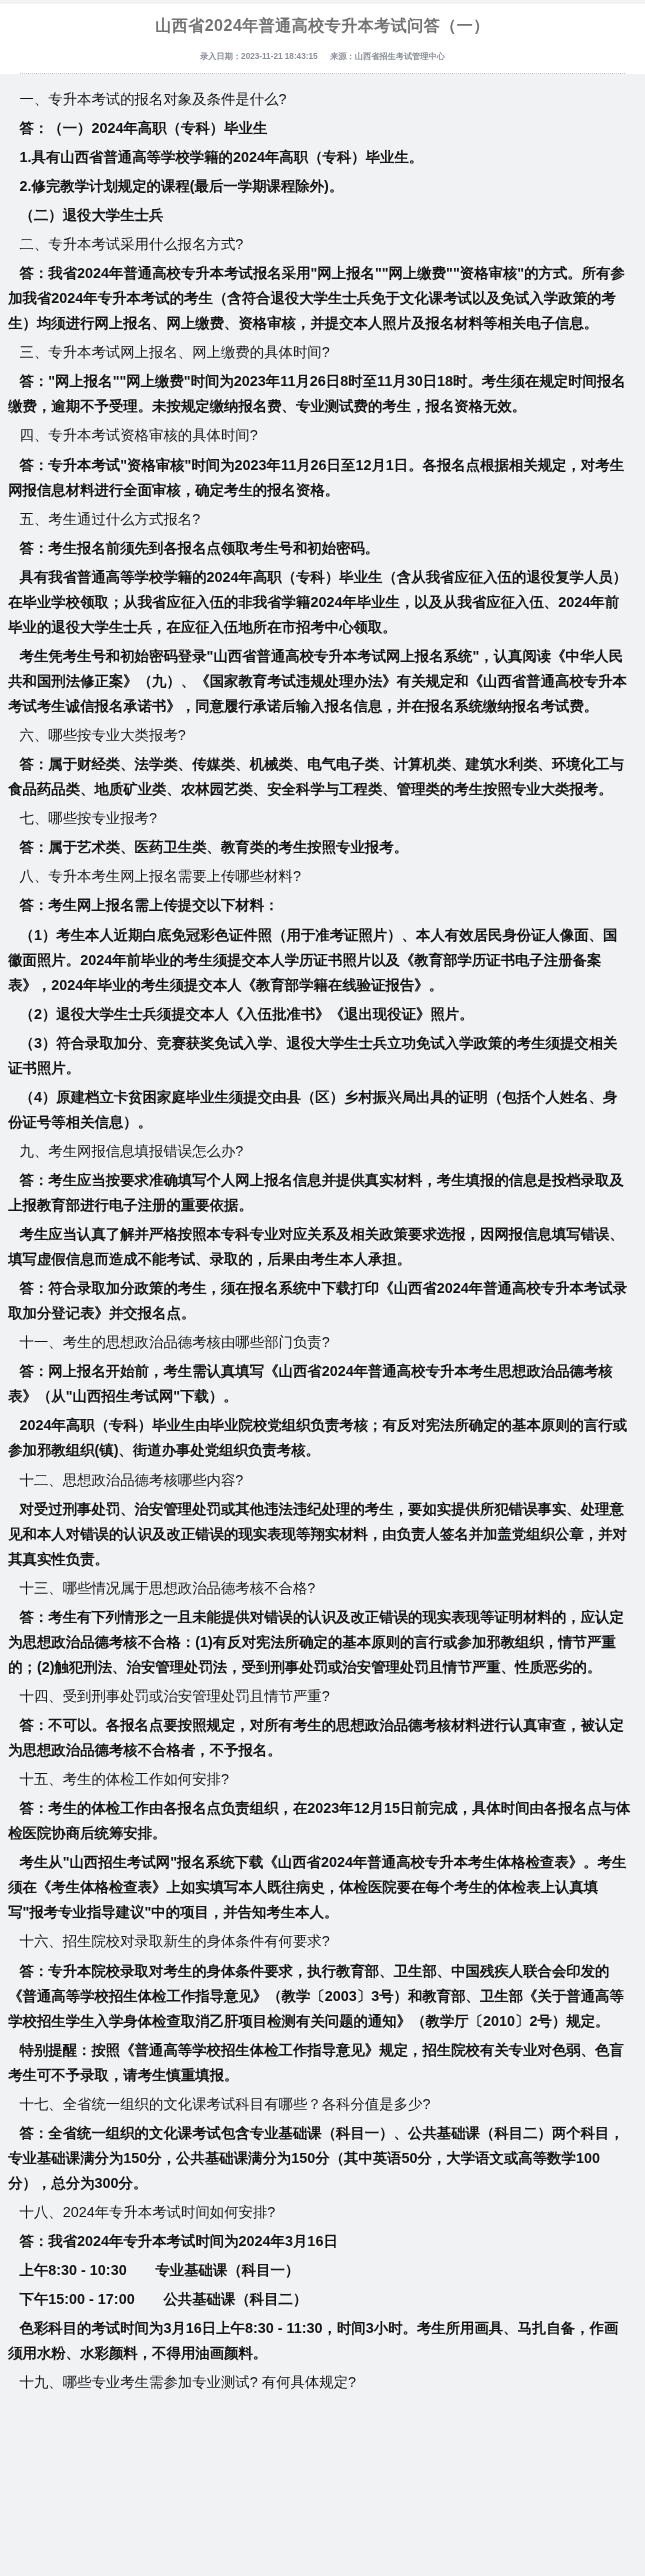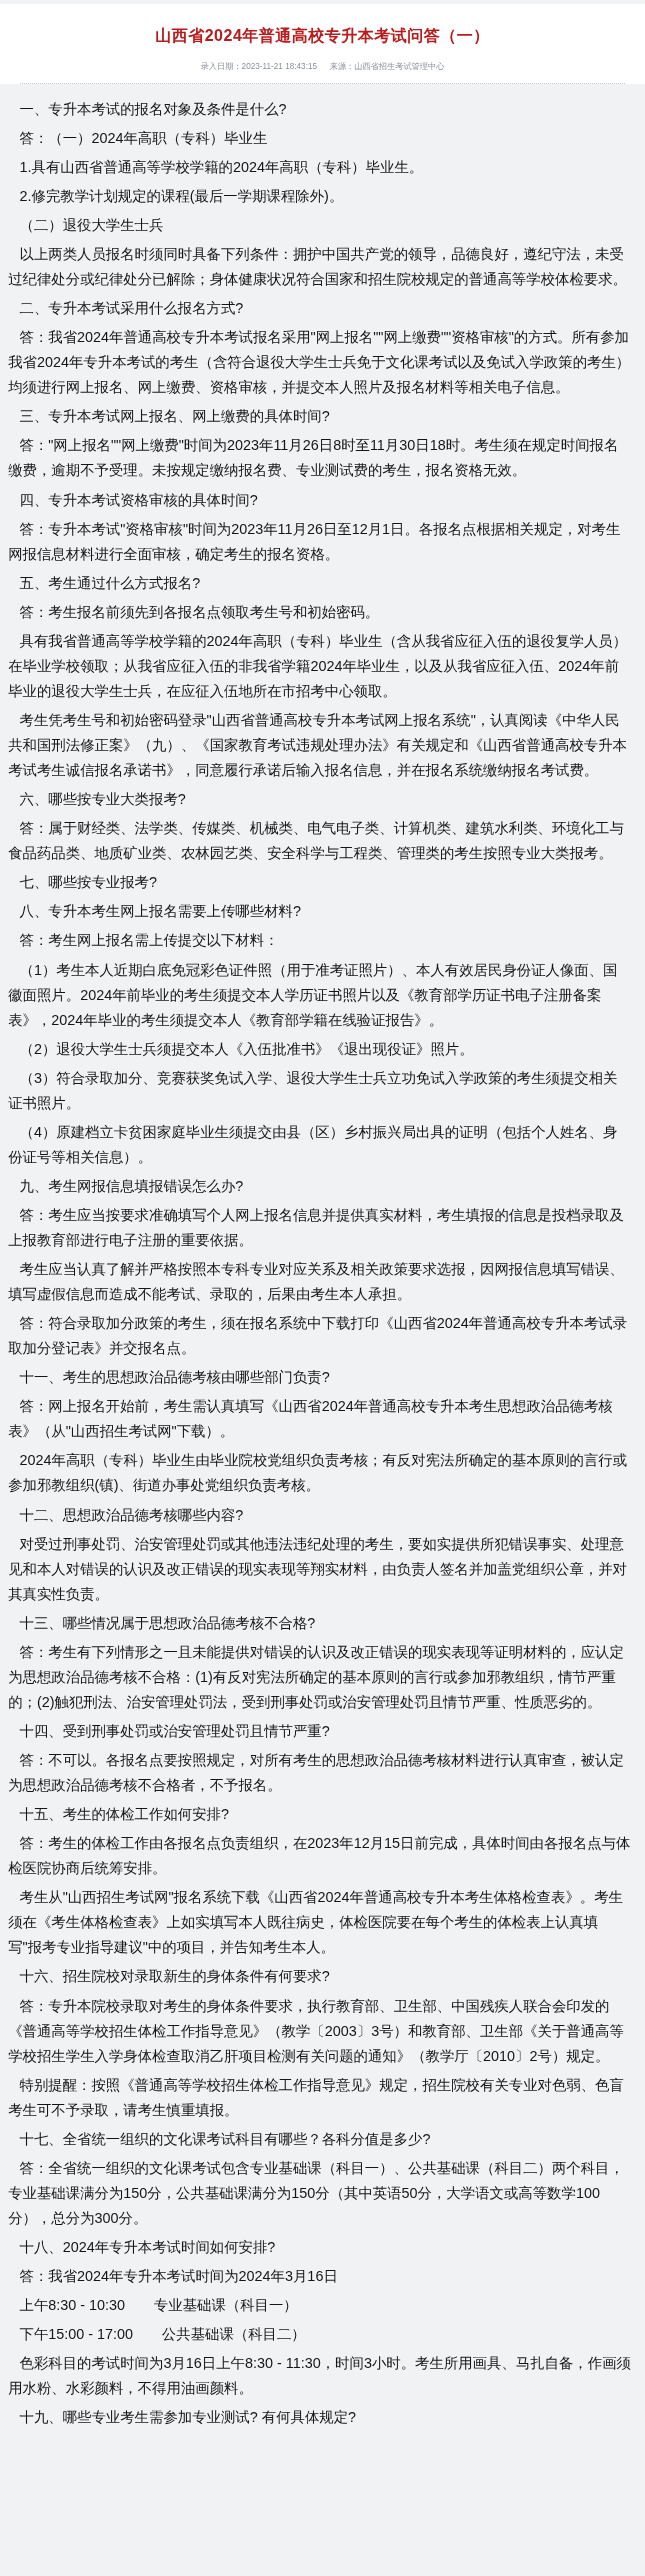--- a/index.html
+++ b/index.html
@@ -11,51 +11,51 @@
     font-family: "Liberation Sans", "DejaVu Sans", sans-serif;
     display: flex;
     flex-direction: column;
   }
   .top-strip { height: 4.1px; background: #f1f2f4; }
   .doc-header {
     background: #ffffff;
     padding: 12.4px 0 0 0;
   }
   .doc-title {
-    margin: 10px;
+    margin: 0;
     text-align: center;
     font-size: 16px;
     font-weight: 700;
-    color: #b91c1c;
+    color: #737373;
     letter-spacing: 0.5px;
   }
   .doc-meta {
     margin-top: 13.4px;
     text-align: center;
     font-size: 8.2px;
     color: #8a8f99;
   }
-  .doc-meta span { margin: 0 5.2px; }
+  .doc-meta span { margin: 0 5.2px; font-weight: bold; }
   .header-divider {
     margin: 11.3px 19.6px 0 19.6px;
     border: 0;
     border-bottom: 1px dotted #bfc6d2;
     height: 0;
   }
   .article {
     padding: 12.4px 13.4px 0 8.2px;
     font-size: 14.4px;
     color: #151515;
   }
   .article p, .article h3 {
     margin: 0 0 4.1px 0;
     line-height: 25px;
     text-indent: 11.3px;
     font-size: 14.4px;
-    font-weight: 400;
+    font-weight: 700;
     word-break: break-all;
   }
   .article h3.qa-heading {
     font-weight: 400;
   }
 </style>
 </head>
 <body>
 
 <div class="top-strip"></div>
@@ -68,34 +68,34 @@
   </div>
   <hr class="header-divider">
 </header>
 
 <main class="article" id="article">
     <h3 class="qa-heading">一、专升本考试的报名对象及条件是什么?</h3>
     <p class="para">答：（一）2024年高职（专科）毕业生</p>
     <p class="para">1.具有山西省普通高等学校学籍的2024年高职（专科）毕业生。</p>
     <p class="para">2.修完教学计划规定的课程(最后一学期课程除外)。</p>
     <p class="para">（二）退役大学生士兵</p>
-    <p class="para">以上两类人员报名时须同时具备下列条件：拥护中国共产党的领导，品德良好，遵纪守法，未受过纪律处分或纪律处分已解除；身体健康状况符合国家和招生院校规定的普通高等学校体检要求。</p>
     <h3 class="qa-heading">二、专升本考试采用什么报名方式?</h3>
     <p class="para">答：我省2024年普通高校专升本考试报名采用"网上报名""网上缴费""资格审核"的方式。所有参加我省2024年专升本考试的考生（含符合退役大学生士兵免于文化课考试以及免试入学政策的考生）均须进行网上报名、网上缴费、资格审核，并提交本人照片及报名材料等相关电子信息。</p>
     <h3 class="qa-heading">三、专升本考试网上报名、网上缴费的具体时间?</h3>
     <p class="para">答："网上报名""网上缴费"时间为2023年11月26日8时至11月30日18时。考生须在规定时间报名缴费，逾期不予受理。未按规定缴纳报名费、专业测试费的考生，报名资格无效。</p>
     <h3 class="qa-heading">四、专升本考试资格审核的具体时间?</h3>
     <p class="para">答：专升本考试"资格审核"时间为2023年11月26日至12月1日。各报名点根据相关规定，对考生网报信息材料进行全面审核，确定考生的报名资格。</p>
     <h3 class="qa-heading">五、考生通过什么方式报名?</h3>
     <p class="para">答：考生报名前须先到各报名点领取考生号和初始密码。</p>
     <p class="para">具有我省普通高等学校学籍的2024年高职（专科）毕业生（含从我省应征入伍的退役复学人员）在毕业学校领取；从我省应征入伍的非我省学籍2024年毕业生，以及从我省应征入伍、2024年前毕业的退役大学生士兵，在应征入伍地所在市招考中心领取。</p>
     <p class="para">考生凭考生号和初始密码登录"山西省普通高校专升本考试网上报名系统"，认真阅读《中华人民共和国刑法修正案》（九）、《国家教育考试违规处理办法》有关规定和《山西省普通高校专升本考试考生诚信报名承诺书》，同意履行承诺后输入报名信息，并在报名系统缴纳报名考试费。</p>
     <h3 class="qa-heading">六、哪些按专业大类报考?</h3>
     <p class="para">答：属于财经类、法学类、传媒类、机械类、电气电子类、计算机类、建筑水利类、环境化工与食品药品类、地质矿业类、农林园艺类、安全科学与工程类、管理类的考生按照专业大类报考。</p>
     <h3 class="qa-heading">七、哪些按专业报考?</h3>
+    <p class="para">答：属于艺术类、医药卫生类、教育类的考生按照专业报考。</p>
     <h3 class="qa-heading">八、专升本考生网上报名需要上传哪些材料?</h3>
     <p class="para">答：考生网上报名需上传提交以下材料：</p>
     <p class="para">（1）考生本人近期白底免冠彩色证件照（用于准考证照片）、本人有效居民身份证人像面、国徽面照片。2024年前毕业的考生须提交本人学历证书照片以及《教育部学历证书电子注册备案表》，2024年毕业的考生须提交本人《教育部学籍在线验证报告》。</p>
     <p class="para">（2）退役大学生士兵须提交本人《入伍批准书》《退出现役证》照片。</p>
     <p class="para">（3）符合录取加分、竞赛获奖免试入学、退役大学生士兵立功免试入学政策的考生须提交相关证书照片。</p>
     <p class="para">（4）原建档立卡贫困家庭毕业生须提交由县（区）乡村振兴局出具的证明（包括个人姓名、身份证号等相关信息）。</p>
     <h3 class="qa-heading">九、考生网报信息填报错误怎么办?</h3>
     <p class="para">答：考生应当按要求准确填写个人网上报名信息并提供真实材料，考生填报的信息是投档录取及上报教育部进行电子注册的重要依据。</p>
     <p class="para">考生应当认真了解并严格按照本专科专业对应关系及相关政策要求选报，因网报信息填写错误、填写虚假信息而造成不能考试、录取的，后果由考生本人承担。</p>
     <p class="para">答：符合录取加分政策的考生，须在报名系统中下载打印《山西省2024年普通高校专升本考试录取加分登记表》并交报名点。</p>

